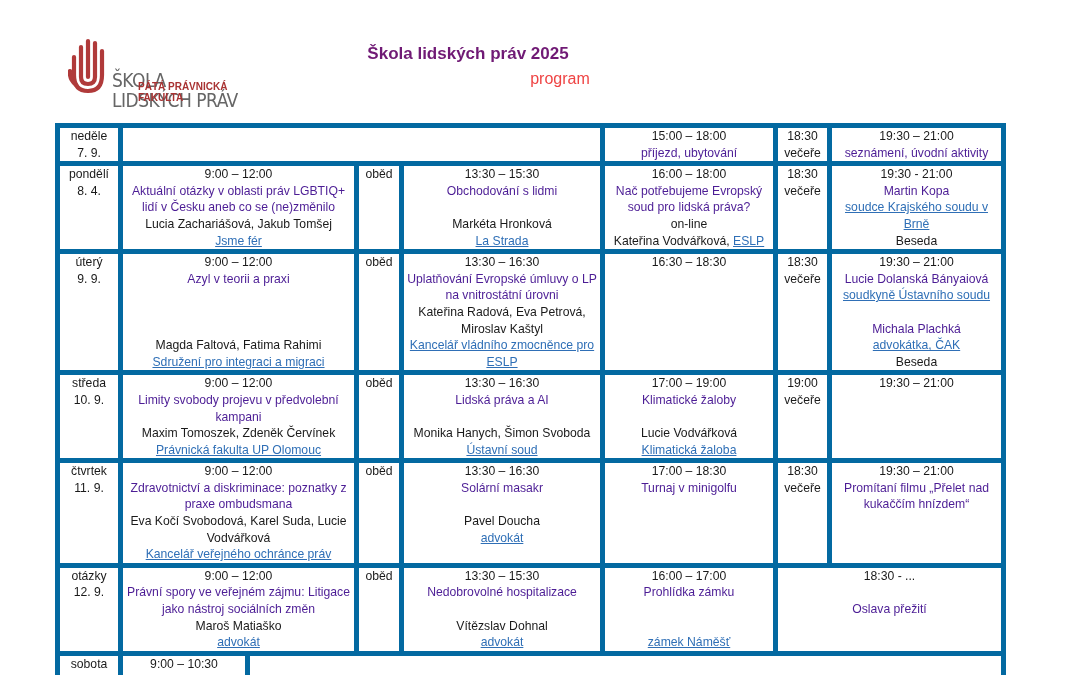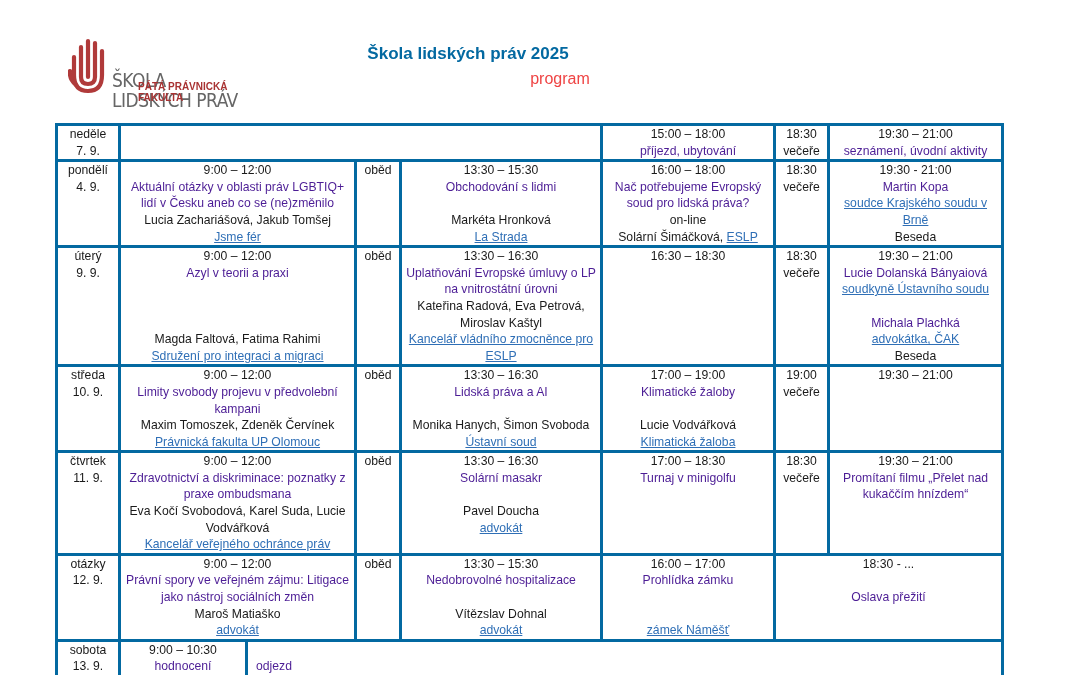--- a/index.html
+++ b/index.html
@@ -5,26 +5,26 @@
   html, body { margin:0; padding:0; background:#ffffff; }
   body { width:1080px; height:675px; position:relative; overflow:hidden;
          font-family:"Liberation Sans", "DejaVu Sans", sans-serif; color:#1a1a1a; }
   .logo { position:absolute; left:68px; top:37px; width:200px; height:62px; }
   .logo svg { position:absolute; left:0; top:0; }
   .logo .t1, .logo .t2 { position:absolute; left:44px; font-family:"DejaVu Sans Condensed","DejaVu Sans", sans-serif;
         font-size:19px; color:#666666; letter-spacing:-0.5px; line-height:19px; font-stretch:condensed;margin-top:34px; }
   .logo .t1 { top:0px; }
   .logo .t2 { top:20px; }
   .logo .t3 { position:absolute; left:44px; top:44px; font-size:10px; font-weight:bold; color:#a83232; letter-spacing:0px;margin-left:26px; }
-  .title { position:absolute; left:0; width:936px; top:44px; text-align:center; font-weight:bold; font-size:17px; color:#0369a1; }
+  .title { position:absolute; left:0; width:936px; top:44px; text-align:center; font-weight:bold; font-size:17px; color:#701a75; }
   .subtitle { position:absolute; left:0; width:1080px; top:70px; text-align:center; font-size:16px; color:#ef4444;padding-left:20px; }
 
   table.prog { position:absolute; left:55px; top:123px; width:946px; border-collapse:collapse; table-layout:fixed;
                font-size:12.2px; line-height:16.6px; }
-  table.prog td { border:3px solid #0369a1; vertical-align:top; text-align:center; padding:0 2px; overflow:hidden; }
+  table.prog td { border:5px solid #0369a1; vertical-align:top; text-align:center; padding:0 2px; overflow:hidden; }
   .or { color:#4c1d95; font-weight:normal; }
   .ln { color:#2f6fb6; text-decoration:underline; cursor:pointer; }
   .blk { display:block; }
   .left { text-align:left !important; padding-left:8px !important; }
 </style>
 </head>
 <body>
 
 <div class="logo">
   <svg width="40" height="60" viewBox="0 0 40 60">
@@ -72,41 +72,41 @@
     </td>
     <td>
       <span class="blk">19:30 – 21:00</span>
       <span class="blk or">seznámení, úvodní aktivity</span>
     </td>
   </tr>
 
   <tr style="height:83px">
     <td>
       <span class="blk">pondělí</span>
-      <span class="blk">4. 9.</span>
+      <span class="blk">8. 4.</span>
     </td>
     <td colspan="2">
       <span class="blk">9:00 – 12:00</span>
       <span class="blk or">Aktuální otázky v oblasti práv LGBTIQ+ lidí v Česku aneb co se (ne)změnilo</span>
       <span class="blk">Lucia Zachariášová, Jakub Tomšej</span>
       <span class="ln">Jsme fér</span>
     </td>
     <td>oběd</td>
     <td>
       <span class="blk">13:30 – 15:30</span>
       <span class="blk or">Obchodování s lidmi</span>
       <span class="blk" style="height:16.6px"></span>
       <span class="blk">Markéta Hronková</span>
       <span class="ln">La Strada</span>
     </td>
     <td>
       <span class="blk">16:00 – 18:00</span>
       <span class="blk or">Nač potřebujeme Evropský soud pro lidská práva?</span>
       <span class="blk">on-line</span>
-      <span>Solární Šimáčková,</span>
+      <span>Kateřina Vodvářková,</span>
       <span class="ln">ESLP</span>
     </td>
     <td>
       <span class="blk">18:30</span>
       <span class="blk">večeře</span>
     </td>
     <td>
       <span class="blk">19:30 - 21:00</span>
       <span class="blk or">Martin Kopa</span>
       <span class="blk"><span class="ln">soudce Krajského soudu v Brně</span></span>

